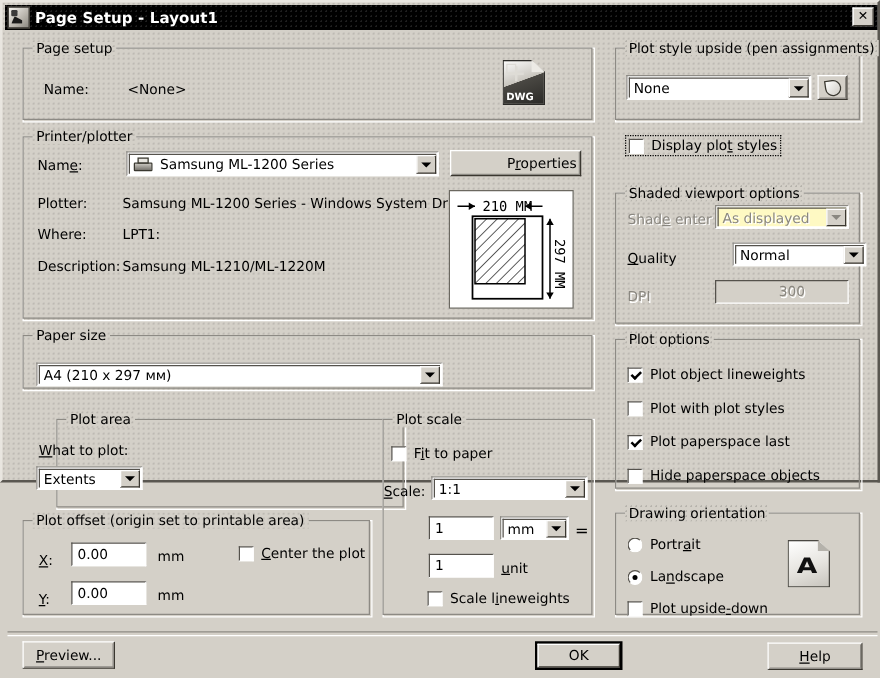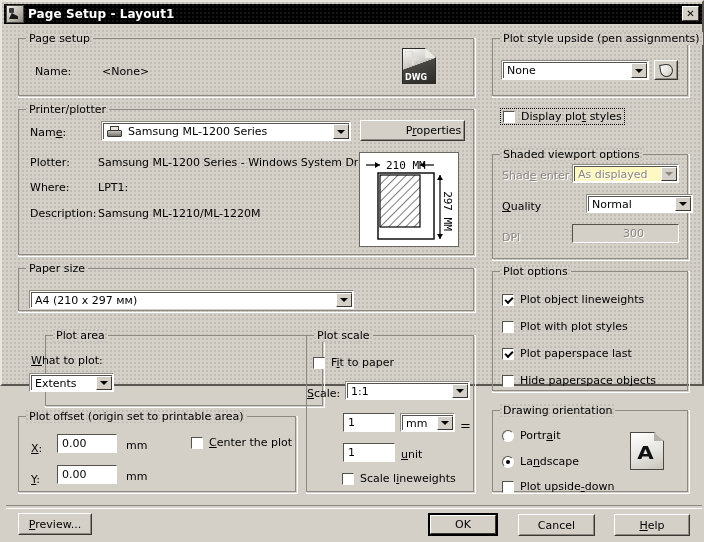--- a/index.html
+++ b/index.html
@@ -533,24 +533,20 @@
   <div class="btn" style="left:16px;top:511px;width:74px;height:22px;">
     <span class="bi"></span>
     <span>
       <u>P</u><span>review...</span>
     </span>
   </div>
   <div class="btn default" style="left:426px;top:511px;width:70px;height:23px;">
     <span class="bi2"></span>
     <span>OK</span>
   </div>
-  <div class="btn" style="left:516px;top:512px;width:77px;height:22px;">
-    <span class="bi"></span>
-    <span>Cancel</span>
-  </div>
   <div class="btn" style="left:612px;top:512px;width:76px;height:22px;">
     <span class="bi"></span>
     <span>
       <u>H</u><span>elp</span>
     </span>
   </div>
 
 </div>
 
 </body></html>

